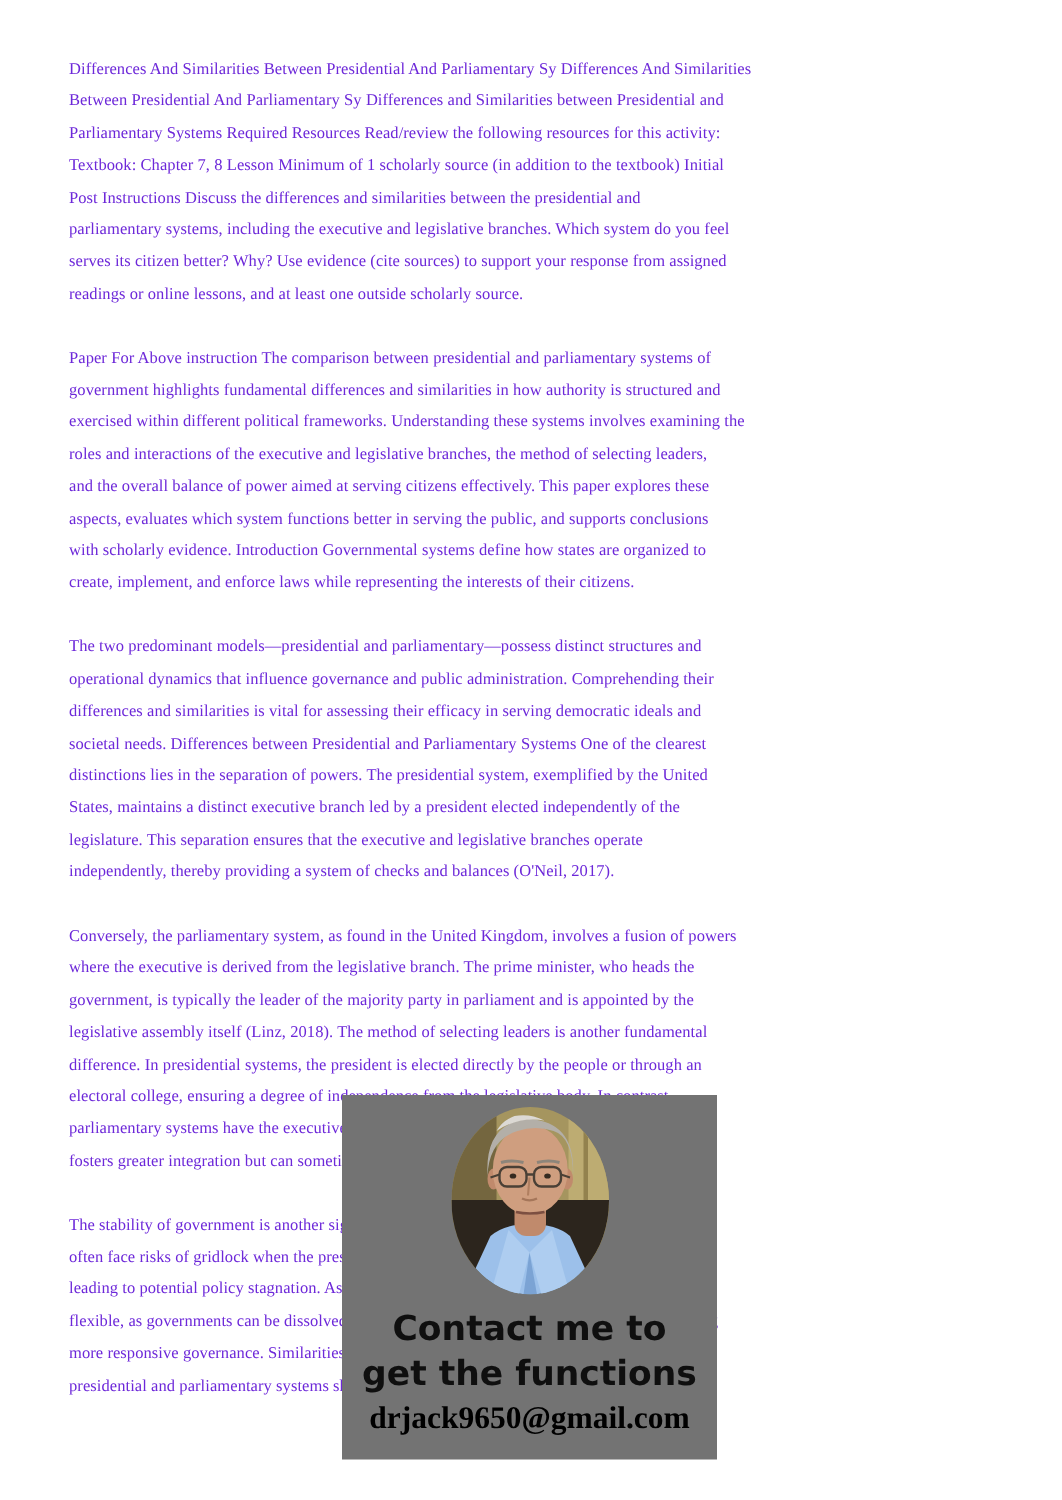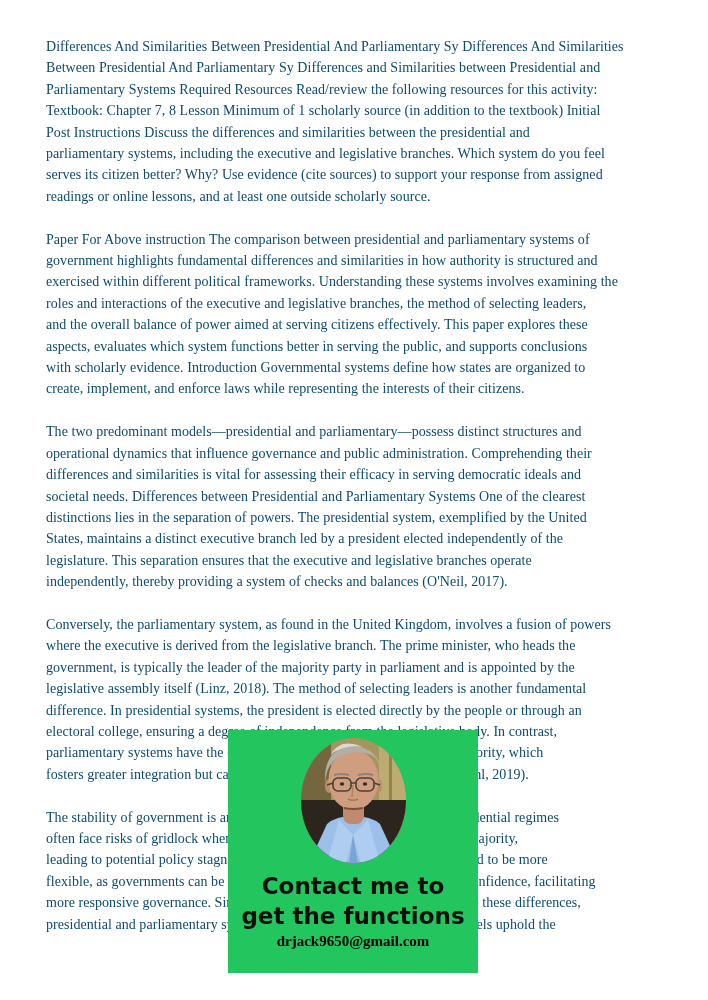--- a/index.html
+++ b/index.html
@@ -10,31 +10,31 @@
     overflow: hidden;
     font-family: "Liberation Serif", serif;
   }
   .doc {
     position: absolute;
     left: 46px; top: 36px;
     width: 630px;
   }
   .doc p {
     margin: 0 0 21.4px 0;
-    font-size: 14px;
+    font-size: 11px;
     line-height: 21.4px;
-    color: #0c4a6e;
+    color: #6d28d9;
     white-space: pre;          
     letter-spacing: 0.05px;
   }
   .card {
     position: absolute;
     left: 228px; top: 730px;
     width: 250px; height: 243px;
-    background: #22c55e;
+    background: #737373;
     display: flex;
     flex-direction: column;
     align-items: center;
     box-sizing: border-box;
   }
   .photo {
     margin-top: 8px;
     width: 105px; height: 125px;
     display: block;
   }
@@ -44,21 +44,21 @@
     font-family: "DejaVu Sans", sans-serif;
     font-weight: bold;
     font-size: 23px;
     line-height: 30px;
     color: #0f0f0f;
   }
   .email {
     margin-top: 2px;
     font-family: "Liberation Serif", serif;
     font-weight: bold;
-    font-size: 15px;
+    font-size: 21px;
     color: #000000;
     white-space: nowrap;
   }
 </style>
 </head>
 <body>
 
 <div class="doc">
   <p>Differences And Similarities Between Presidential And Parliamentary Sy Differences And Similarities
 Between Presidential And Parliamentary Sy Differences and Similarities between Presidential and

